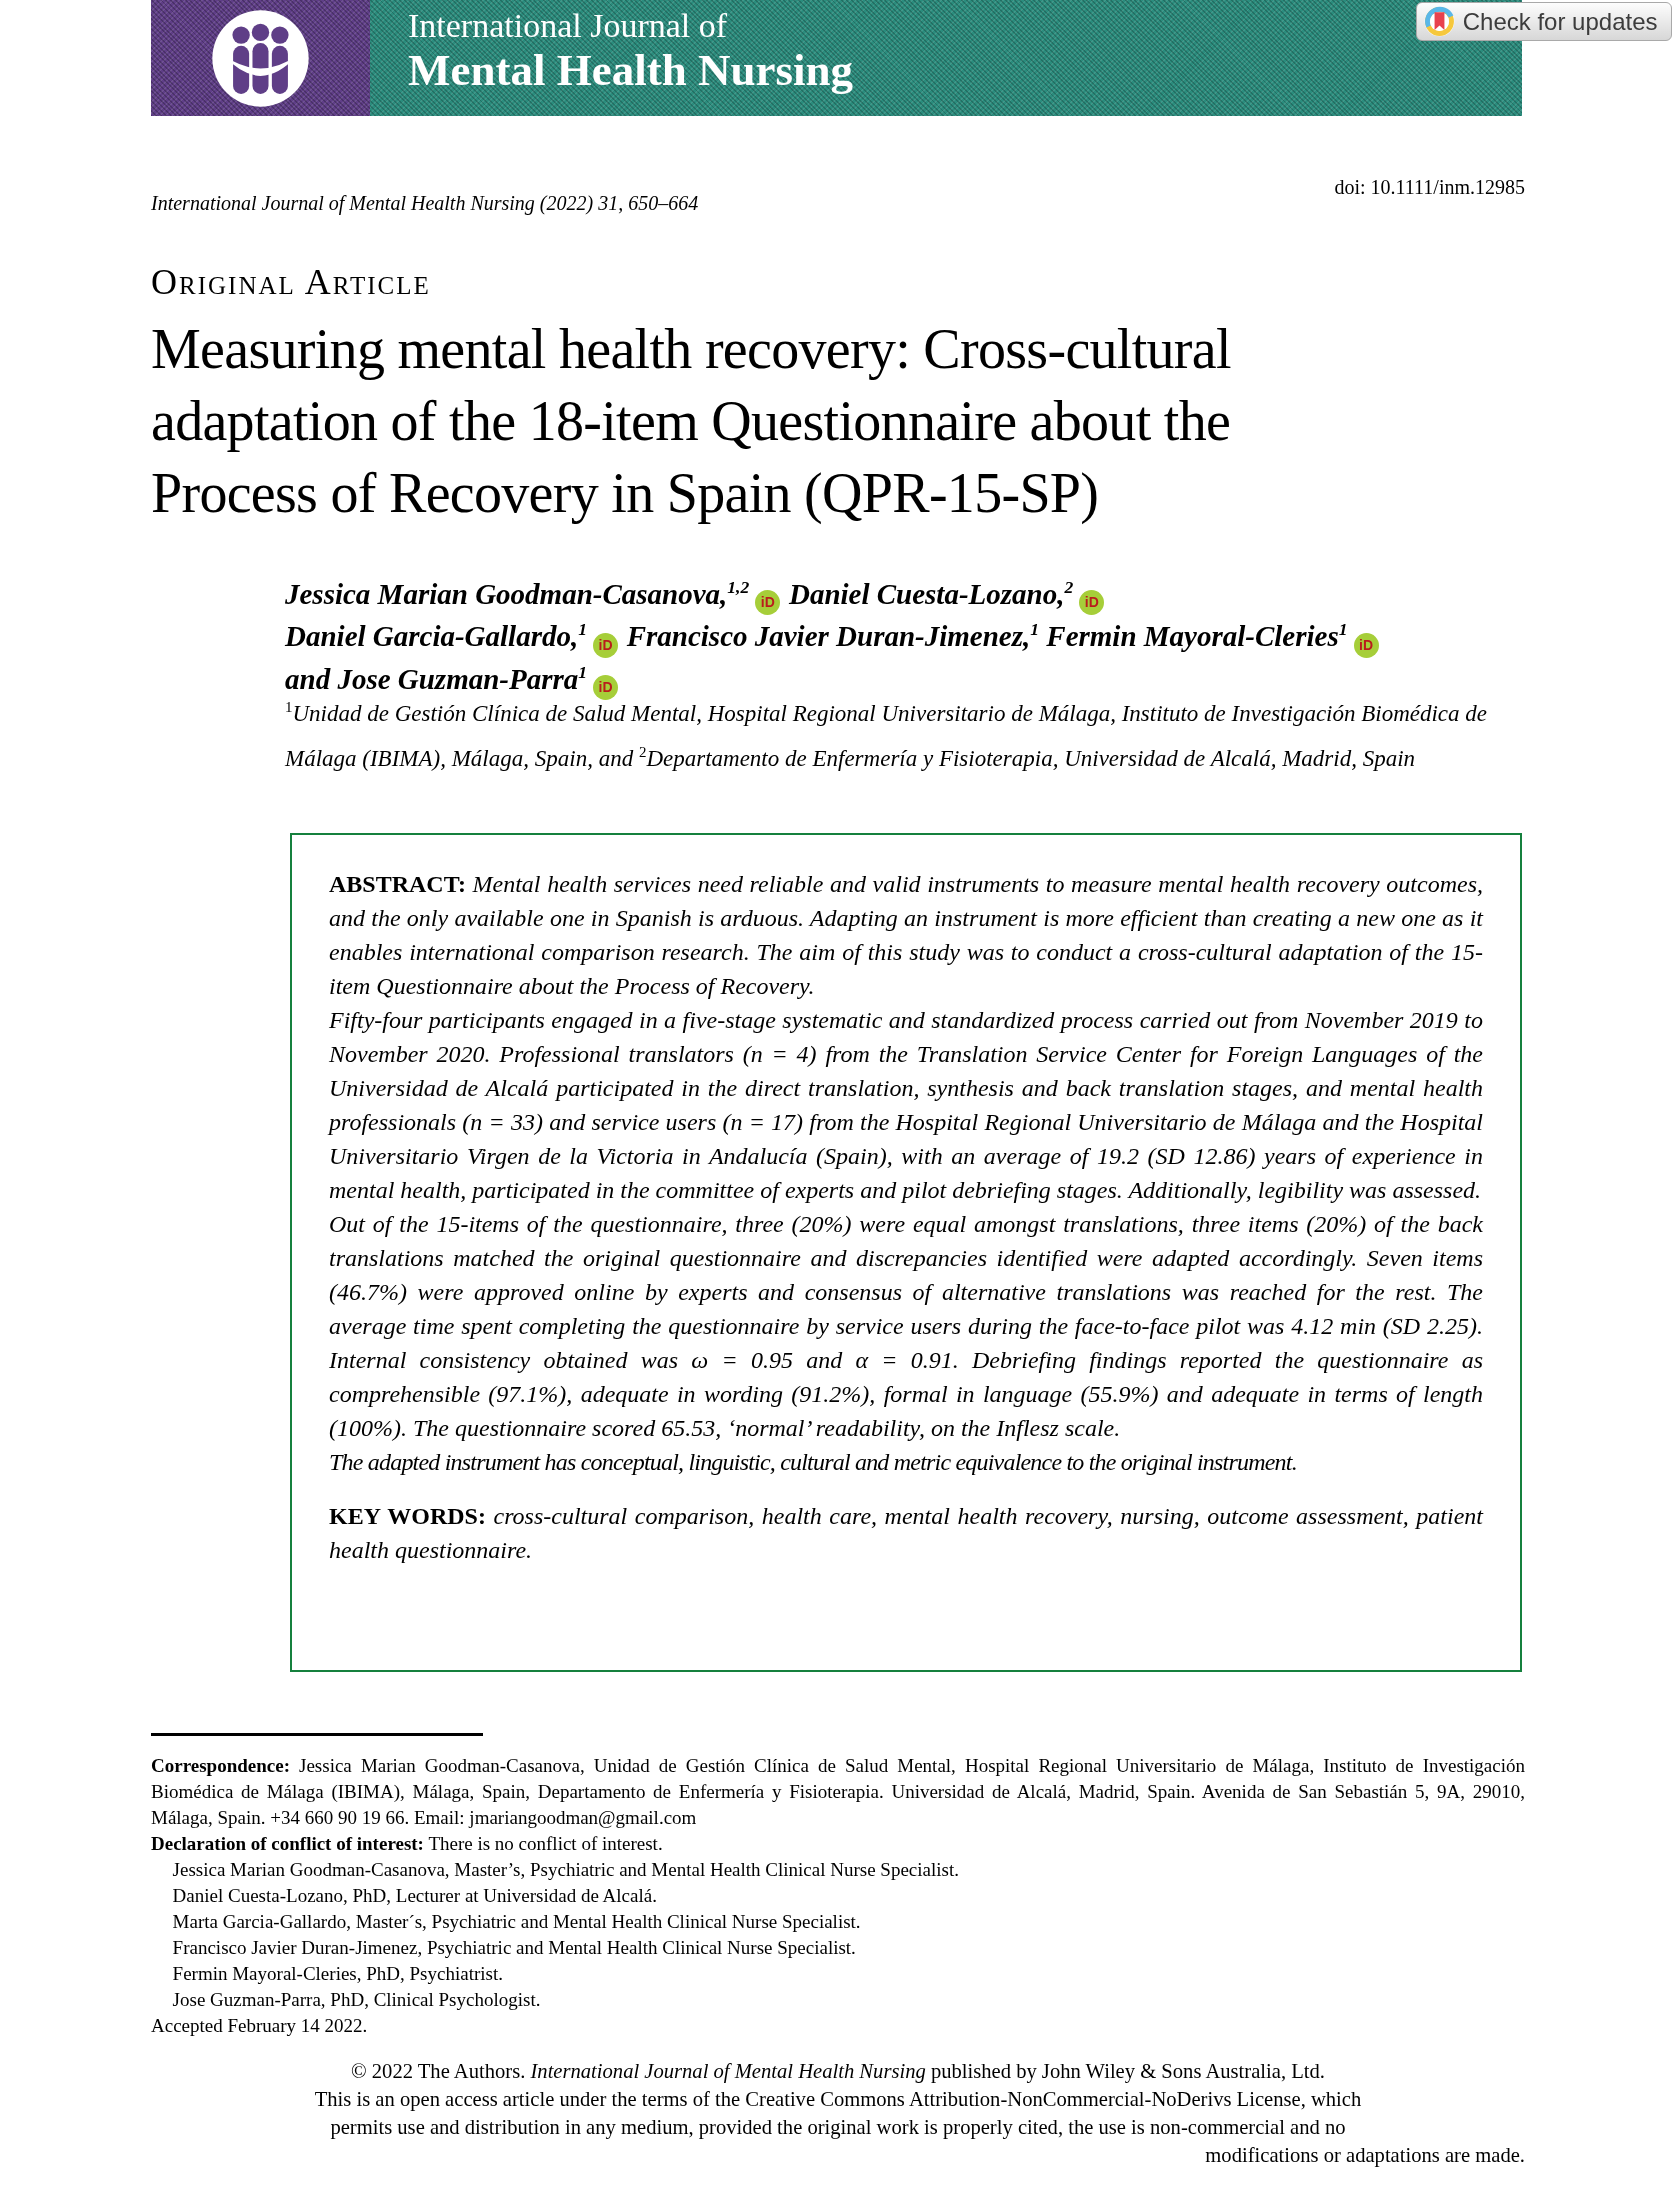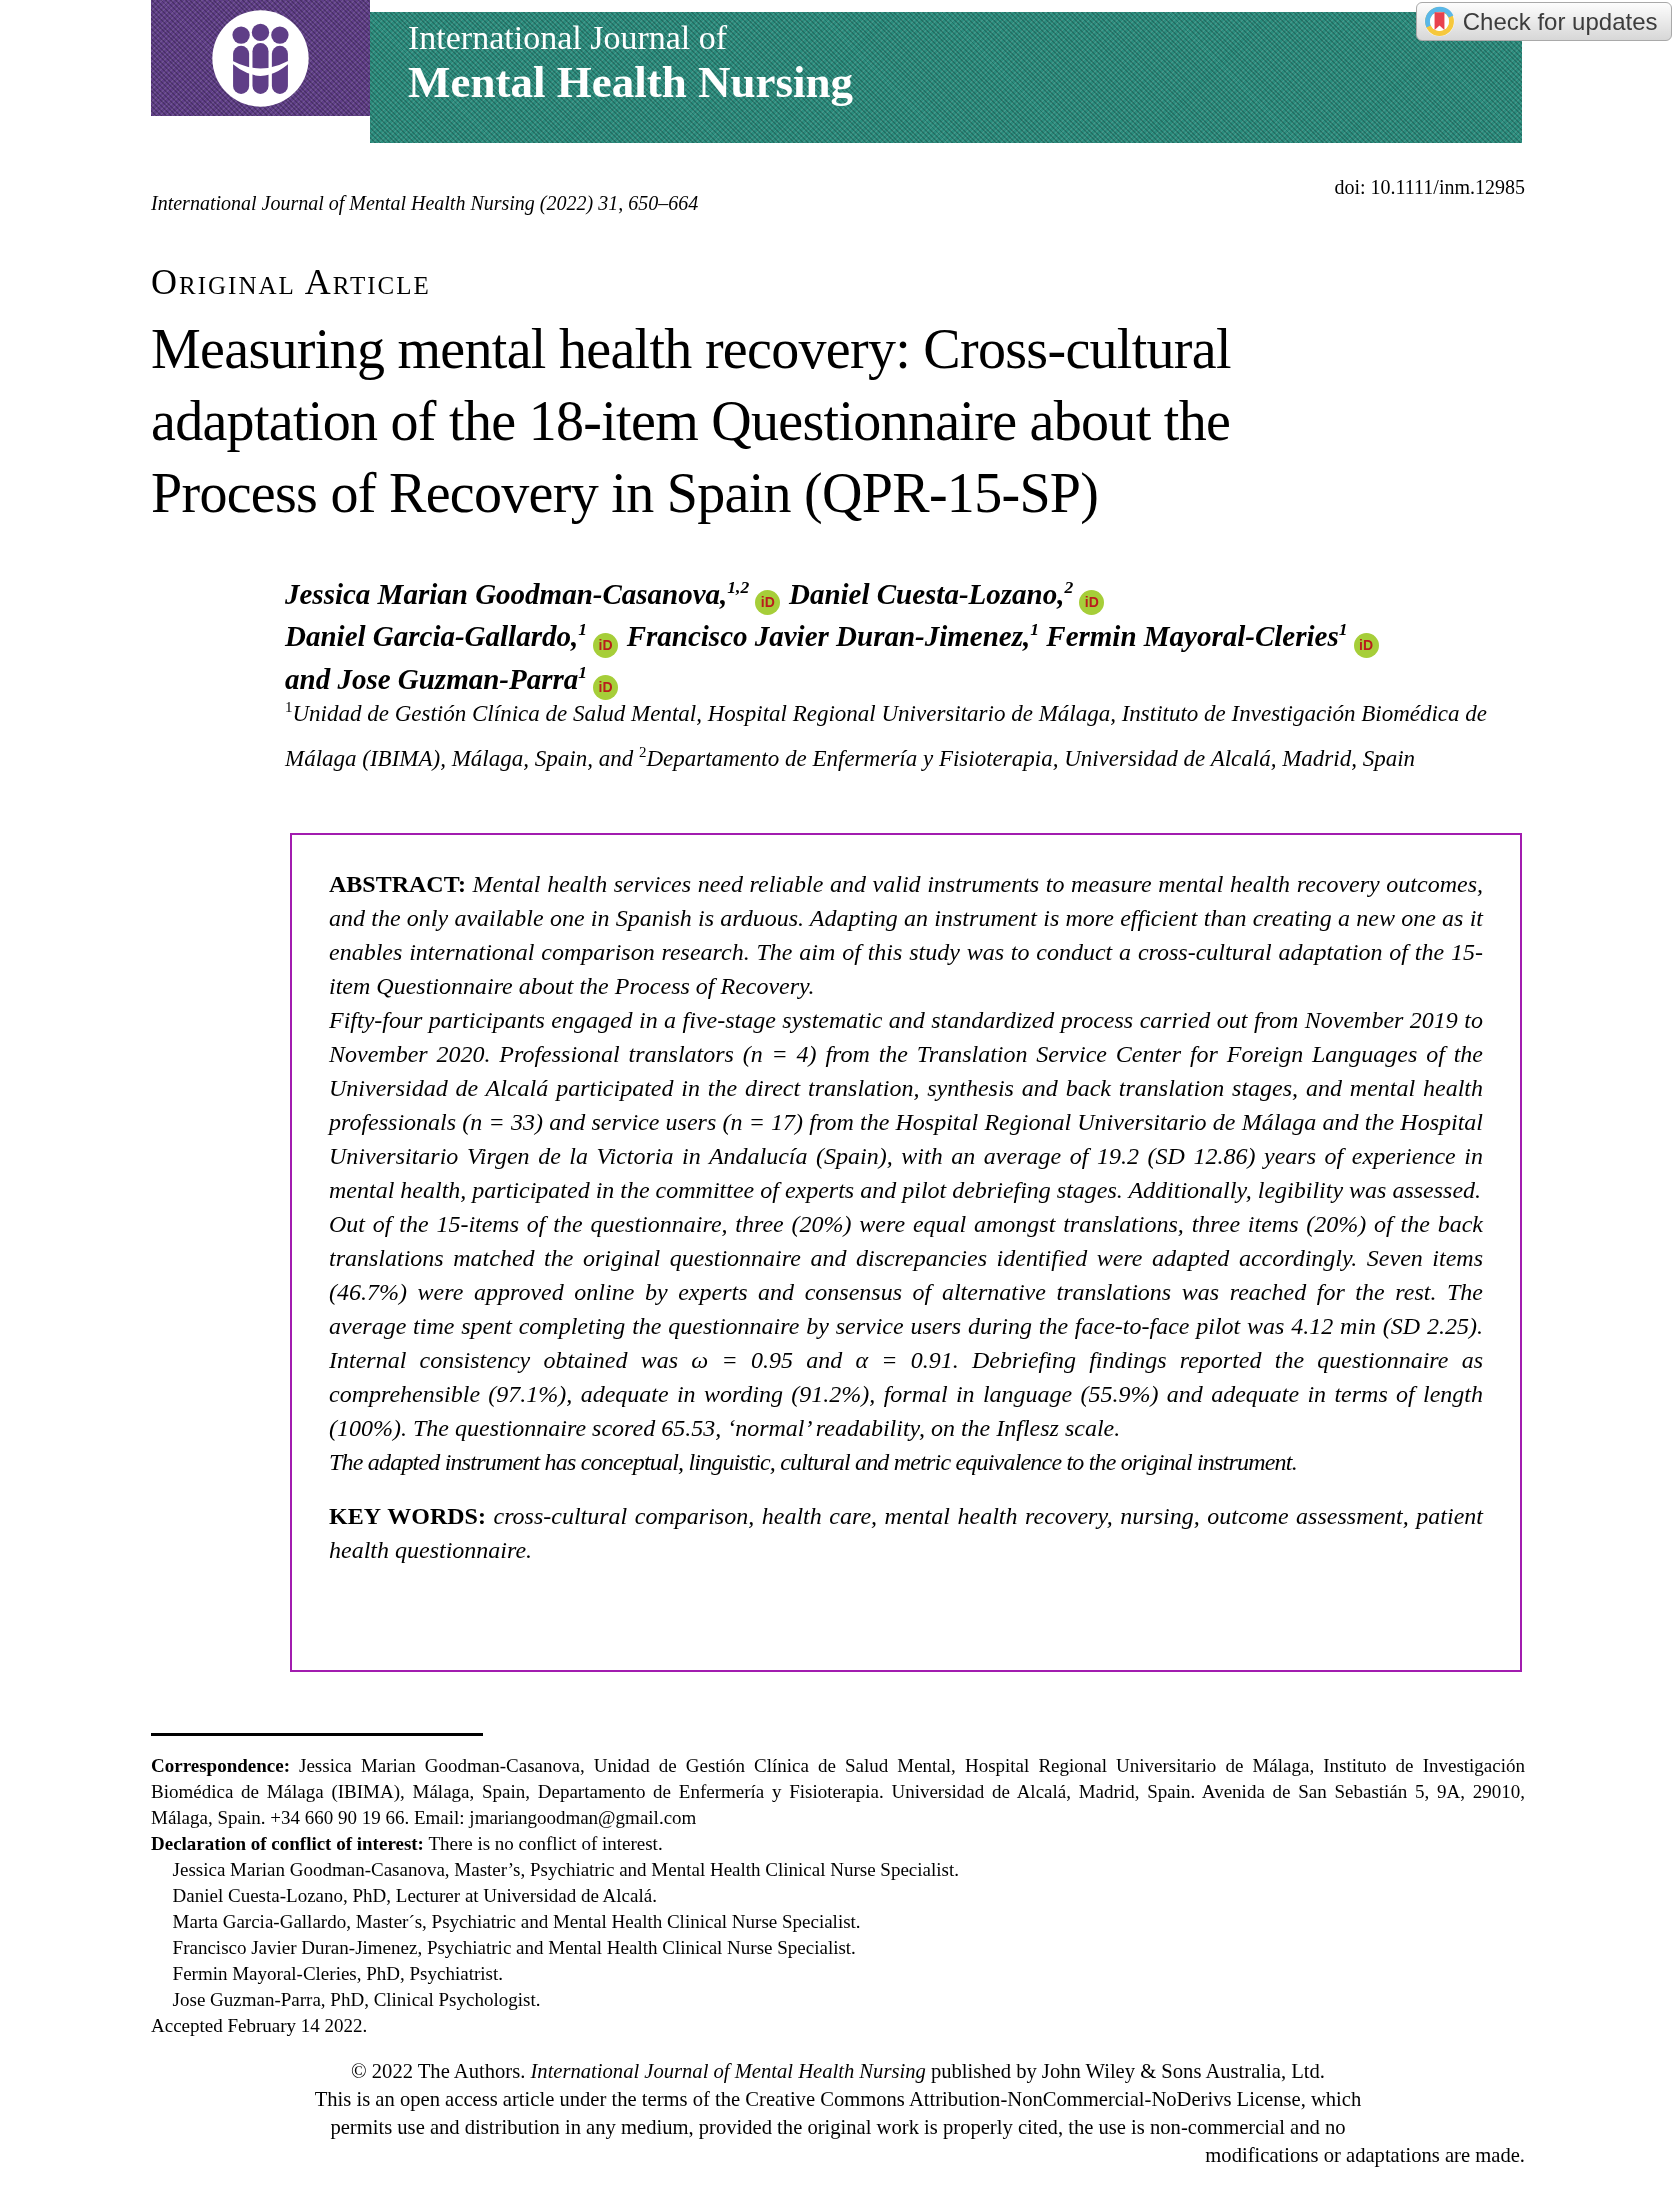--- a/index.html
+++ b/index.html
@@ -20,26 +20,26 @@
   }
   .logo-box{
     width:219px; height:116px; flex:0 0 219px;
     background-color:#5f3e87;
     background-image:
       repeating-linear-gradient(45deg, rgba(0,0,0,.22) 0 1.4px, transparent 1.4px 3.4px),
       repeating-linear-gradient(-45deg, rgba(255,255,255,.10) 0 1.4px, transparent 1.4px 4px);
     display:flex; align-items:center; justify-content:center;
   }
   .banner-teal{
-    flex:1; height:131px;
+    flex:1; height:116px;
     background-color:#2b8c7d;
     background-image:
       repeating-linear-gradient(45deg, rgba(0,0,0,.20) 0 1.4px, transparent 1.4px 3.4px),
       repeating-linear-gradient(-45deg, rgba(255,255,255,.10) 0 1.4px, transparent 1.4px 4px);
-    padding-left:38px; box-sizing:border-box;margin-top:12px;
+    padding-left:38px; box-sizing:border-box;
   }
   .bt1{color:#fff; font-size:34px; line-height:36px; margin-top:8px;}
   .bt2{color:#fff; font-size:45px; line-height:47px; font-weight:bold; margin-top:2.7px;}
 
   
   .check-badge{
     position:absolute; top:2px; right:4px; height:39px;
     display:inline-flex; align-items:center; gap:8px;
     padding:0 13.5px 0 6.8px; box-sizing:border-box;
     background:linear-gradient(#fdfdfd,#d7d7d7);
@@ -86,21 +86,21 @@
   
   .affiliations{
     position:absolute; top:688px; left:285px; width:1246px;
     font-size:23px; font-style:italic; line-height:38px;
   }
   .affiliations sup{font-size:15px; font-style:normal;}
 
   
   .abstract-box{
     position:absolute; top:833px; left:290px; width:1232px; height:839px;
-    border:2px solid #a21caf; box-sizing:border-box;
+    border:2px solid #15803d; box-sizing:border-box;
     padding:32px 37px;
   }
   .ab{font-size:24px; font-style:italic; line-height:34px; text-align:justify; margin:0;}
   .ab b{font-style:normal; letter-spacing:0;}
   .ab-tight{letter-spacing:-0.8px;}
   .kw{margin-top:20px;}
 
   
   .corr-rule{
     position:absolute; top:1733px; left:151px; width:332px; height:2.7px; background:#000;

